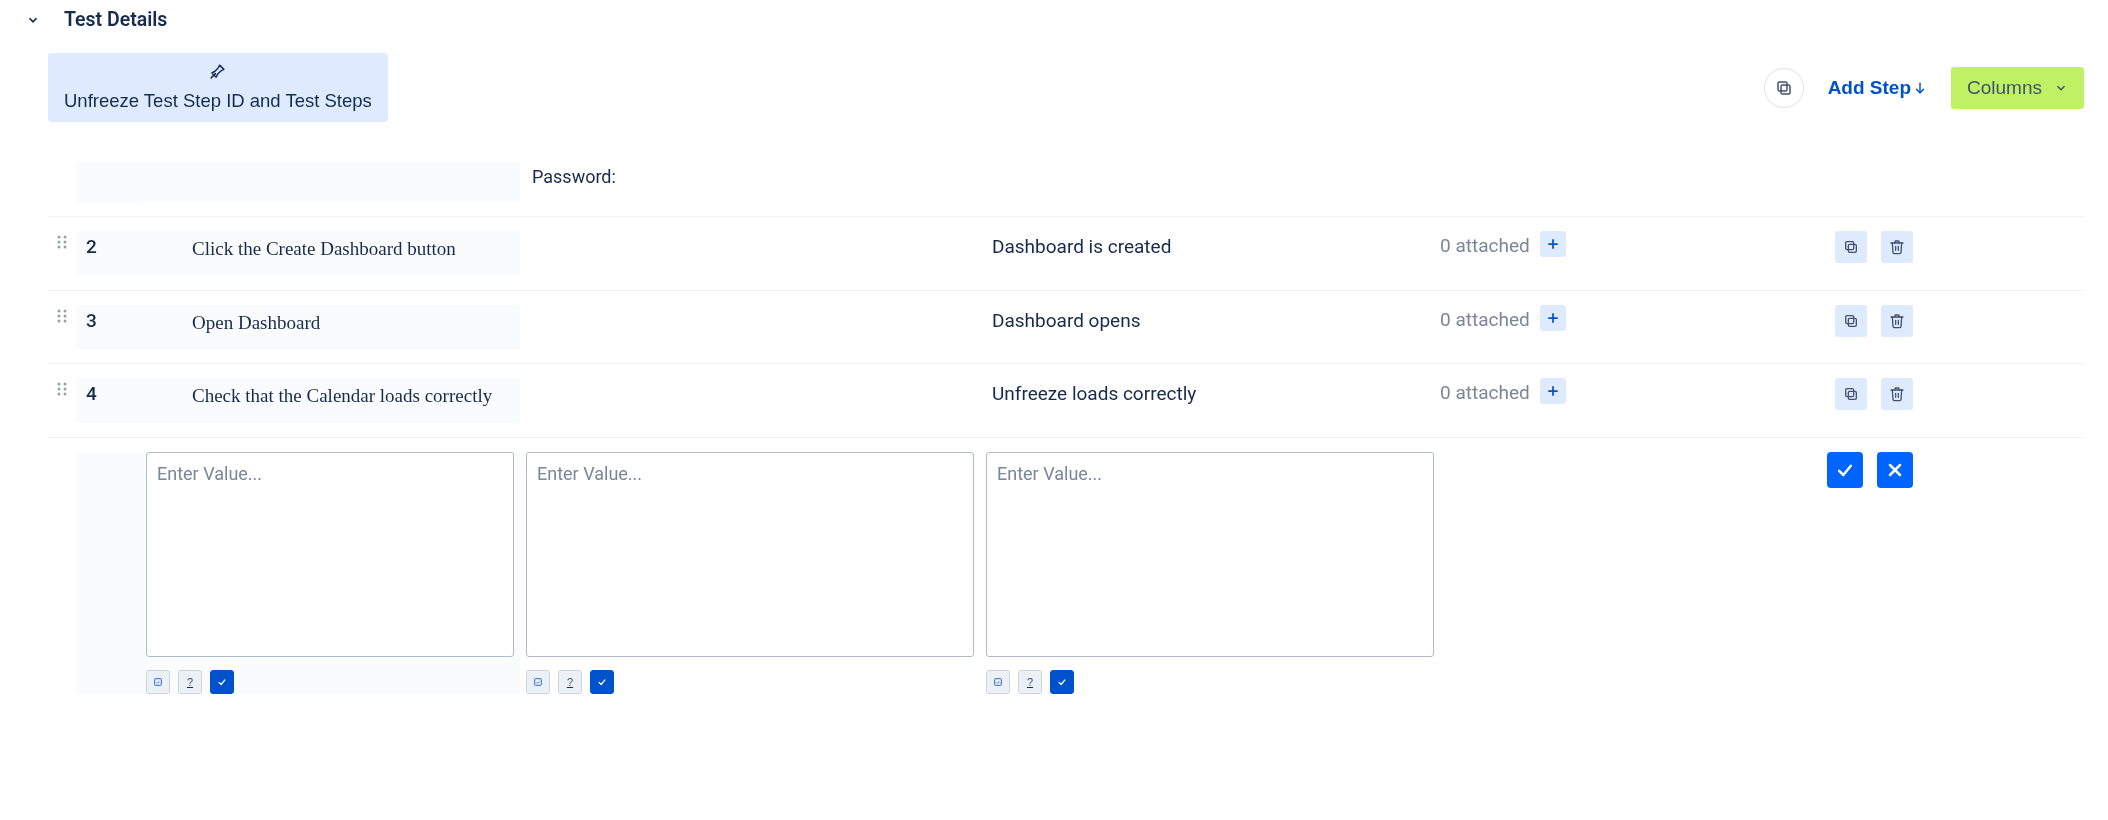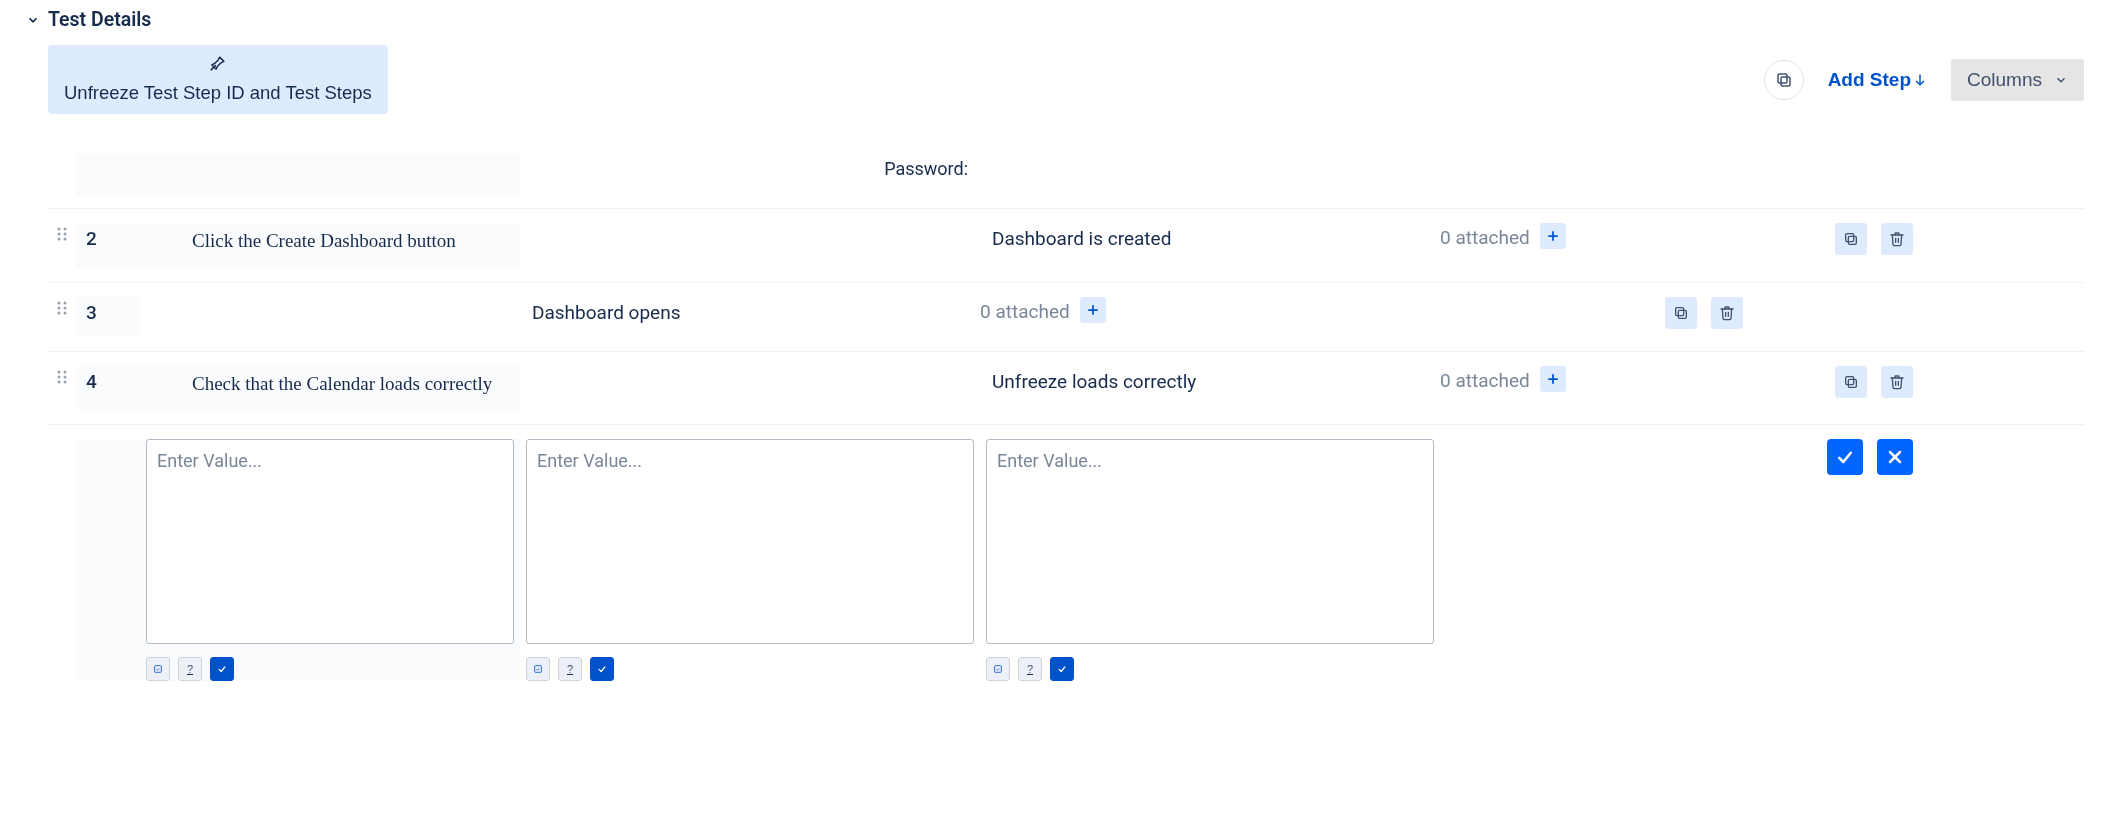--- a/index.html
+++ b/index.html
@@ -1,32 +1,32 @@
 <!DOCTYPE html>
 <html><head>
 <meta charset="utf-8">
 <style>
   * { box-sizing: border-box; }
   html, body { margin:0; padding:0; font-family:-apple-system,BlinkMacSystemFont,"Segoe UI",Roboto,Helvetica,Arial,sans-serif; background:#fff; color:#172b4d; font-size:14px; }
   .page { width:2108px; padding:8px 24px 24px 24px; }
 
-  .section-header { display:flex; align-items:center; gap:6px; margin-bottom:14px; }
+  .section-header { display:flex; align-items:center; gap:22px; margin-bottom:22px; }
   .section-header .chev { width:18px; height:18px; display:inline-flex; align-items:center; justify-content:center; }
   .section-title { font-size:19.5px; font-weight:600; }
 
   .toolbar-row { display:flex; align-items:center; justify-content:space-between; margin-left:24px; margin-bottom:28px; }
   .unfreeze-btn { display:inline-flex; align-items:center; gap:10px; background:#deebff; color:#172b4d; border:none; padding:10px 16px; border-radius:4px; font-size:18.5px; cursor:pointer;flex-direction:column; }
   .toolbar-right { display:flex; align-items:center; gap:18px; }
   .history-btn { width:40px; height:40px; border:1px solid #dfe1e6; border-radius:50%; background:#fff; display:inline-flex; align-items:center; justify-content:center; cursor:pointer; }
   .add-step-btn { color:#0052cc; font-size:19px; font-weight:700; background:none; border:none; cursor:pointer; display:inline-flex; align-items:center; gap:2px; }
-  .columns-btn { background:#e5e5e5; color:#42526e; border:none; border-radius:3px; padding:10px 16px; font-size:19px; cursor:pointer; display:inline-flex; align-items:center; gap:12px; }
+  .columns-btn { background:#bef264; color:#42526e; border:none; border-radius:3px; padding:10px 16px; font-size:19px; cursor:pointer; display:inline-flex; align-items:center; gap:12px; }
 
   .table { margin-left:24px; }
   .grid-row { display:grid; grid-template-columns:28px 64px 380px 460px 460px 325px 170px; align-items:flex-start; border-top:1px solid #f2f2f4; padding: 14px 0; }
-  .header-row { border-top:none; padding:12px 0 12px 0;text-align:right; }
+  .header-row { border-top:none; padding:12px 0 12px 0; }
   .header-row .num-cell { background:#fafbfc; height:42px; }
   .header-cell { font-size:18px; color:#172b4d; font-weight:400; }
 
   .drag-cell { width:28px; display:flex; align-items:center; justify-content:center; color:#97a0af; padding-top:4px; }
   .num-cell { font-size:19px; font-weight:500; background:#fafbfc; padding:4px 10px 10px 10px; height:100%; min-height:40px; }
   .step-cell { font-size:19px; background:#fafbfc; padding:4px 12px 12px 52px; line-height:1.5; min-height:40px;font-family:Liberation Serif, serif; }
   .data-cell { font-size:19px; padding:4px 12px 0 12px; }
   .expected-cell { font-size:19px; padding:4px 12px 0 12px; }
   .attach-cell { display:flex; align-items:flex-end; gap:10px; color:#7a869a; font-size:19px; padding-top:0; }
   .attach-plus { width:26px; height:26px; background:#deebff; color:#0052cc; border-radius:3px; display:inline-flex; align-items:center; justify-content:center; font-size:17px; cursor:pointer; }
@@ -159,20 +159,21 @@
         <svg width="10" height="14" viewBox="0 0 10 14" fill="#97a0af">
             <circle cx="2" cy="2" r="1.5"></circle>
             <circle cx="8" cy="2" r="1.5"></circle>
             <circle cx="2" cy="7" r="1.5"></circle>
             <circle cx="8" cy="7" r="1.5"></circle>
             <circle cx="2" cy="12" r="1.5"></circle>
             <circle cx="8" cy="12" r="1.5"></circle>
           </svg>
       </div>
       <div class="num-cell">3</div>
+      <div class="step-cell">Open Dashboard</div>
       <div class="data-cell"></div>
       <div class="expected-cell">Dashboard opens</div>
       <div class="attach-cell">
         <span>0 attached</span>
         <span class="attach-plus">
           <svg width="14" height="14" viewBox="0 0 24 24" fill="none" stroke="#0052cc" stroke-width="3" stroke-linecap="round">
               <line x1="12" y1="5" x2="12" y2="19"></line>
               <line x1="5" y1="12" x2="19" y2="12"></line>
             </svg>
         </span>

